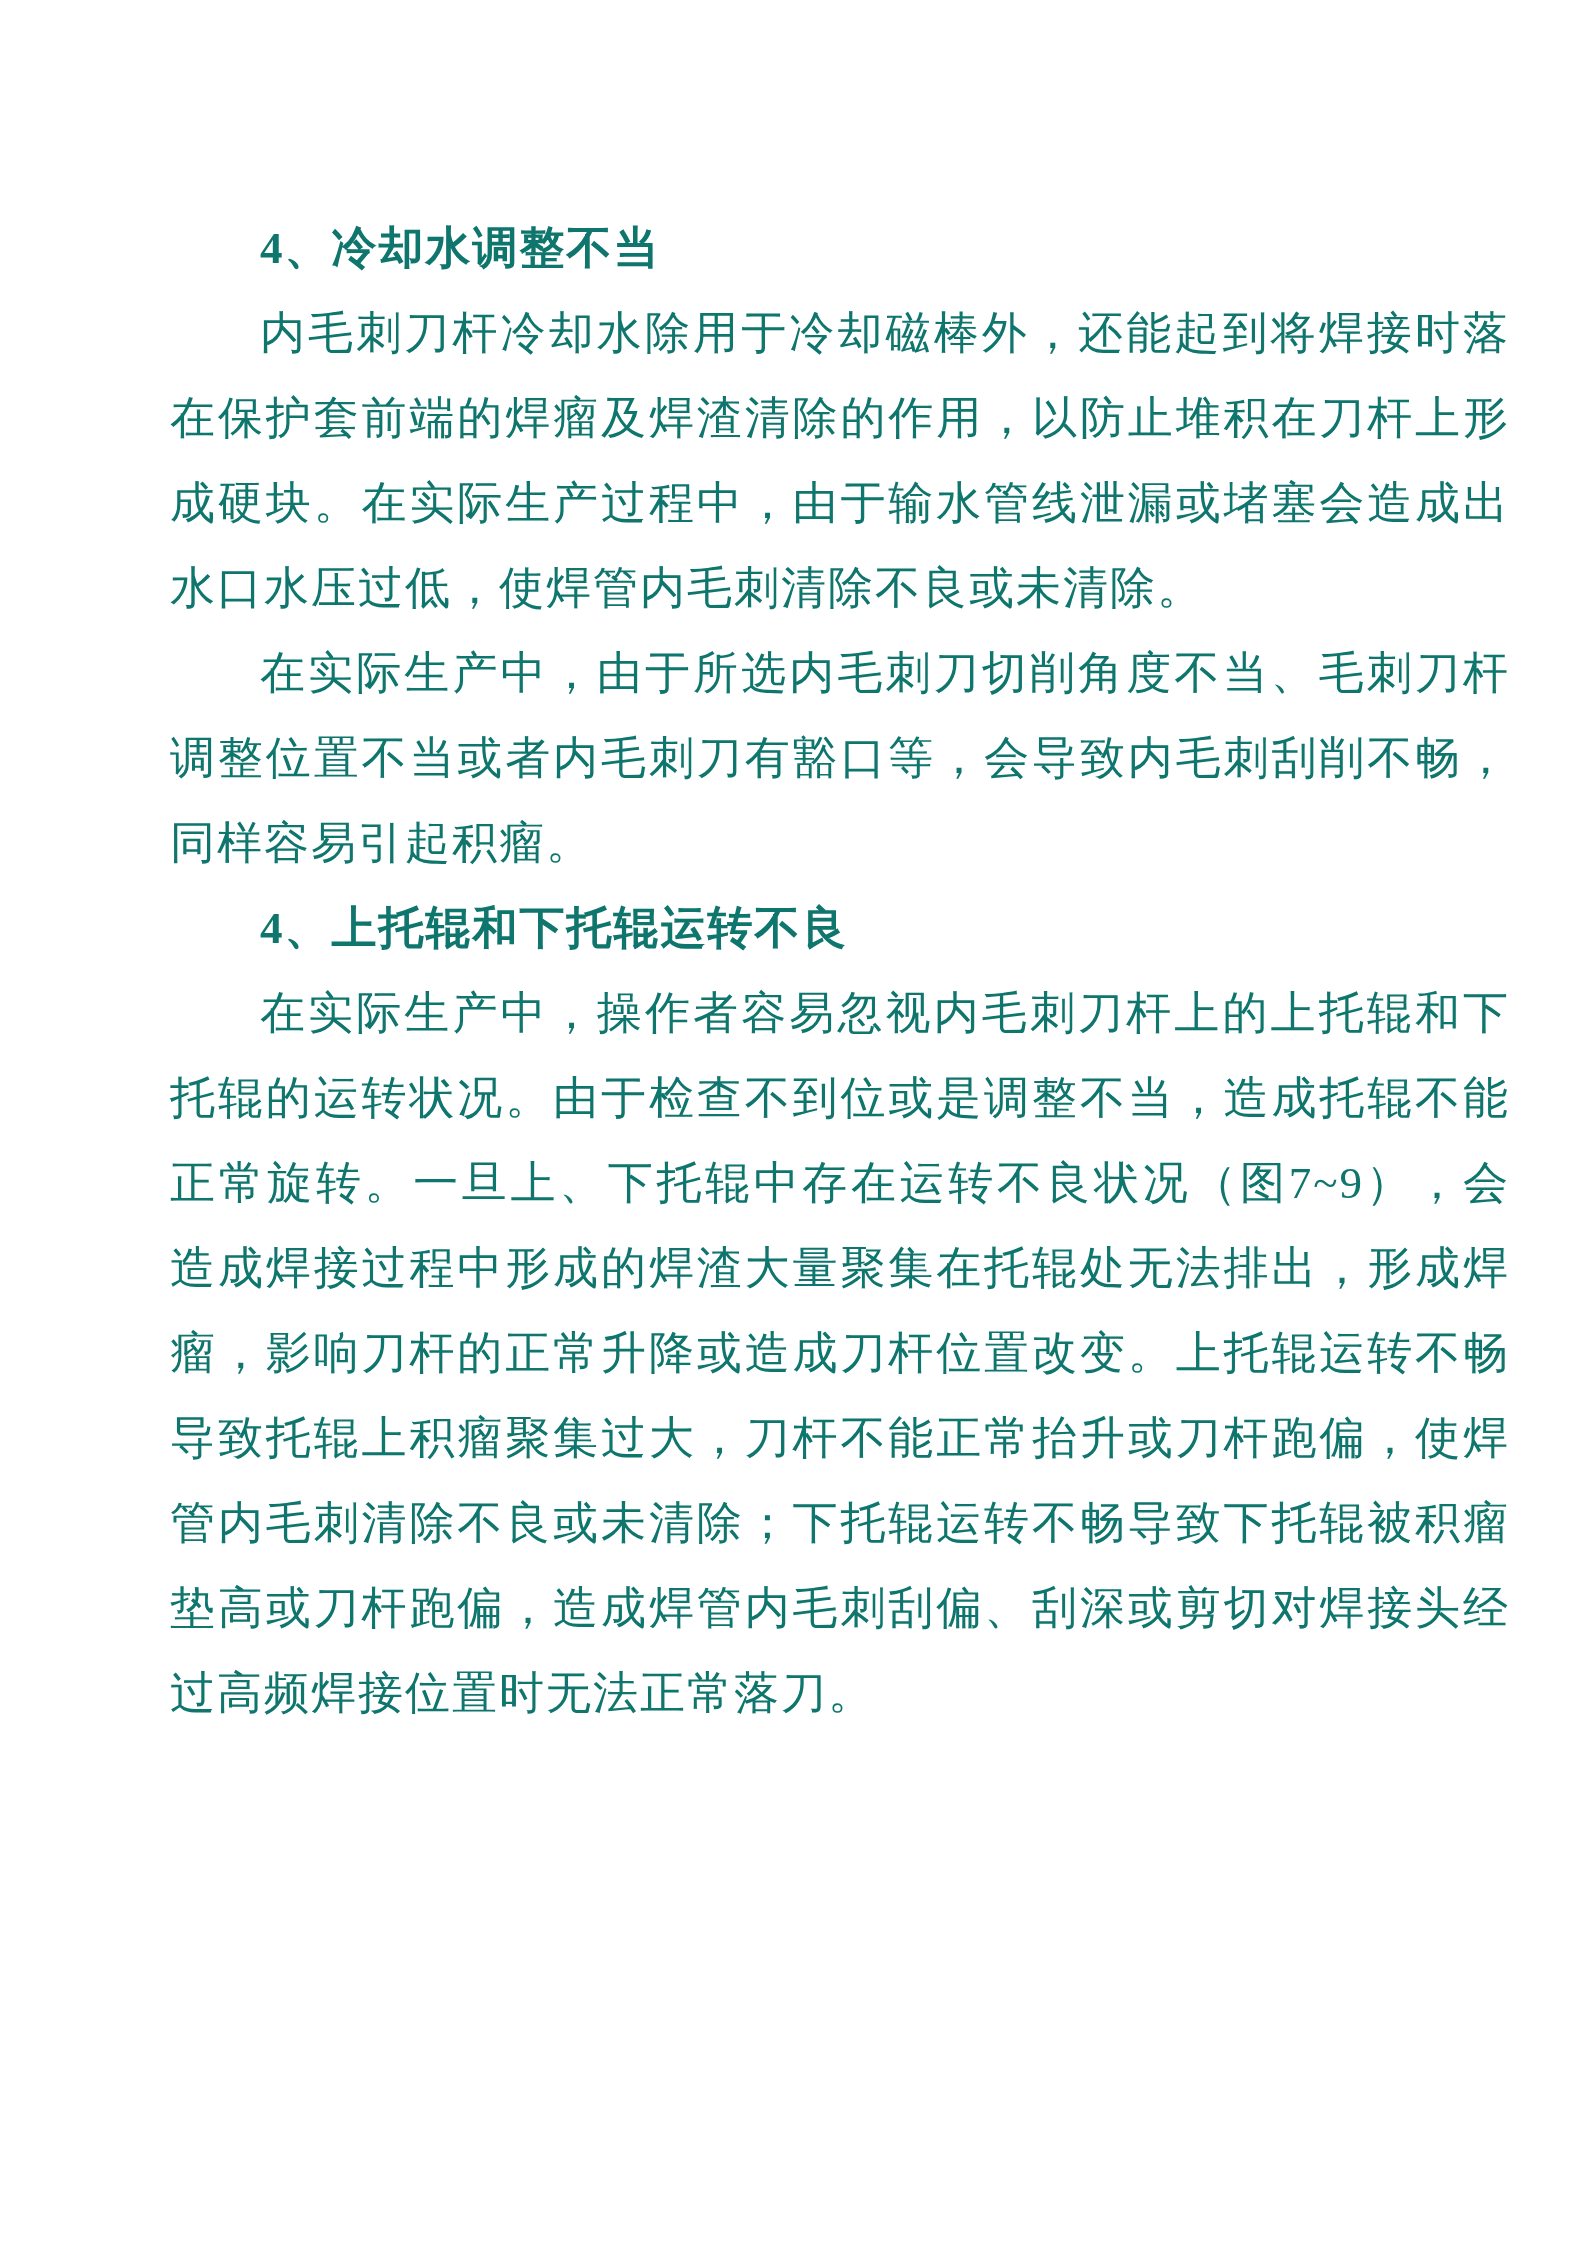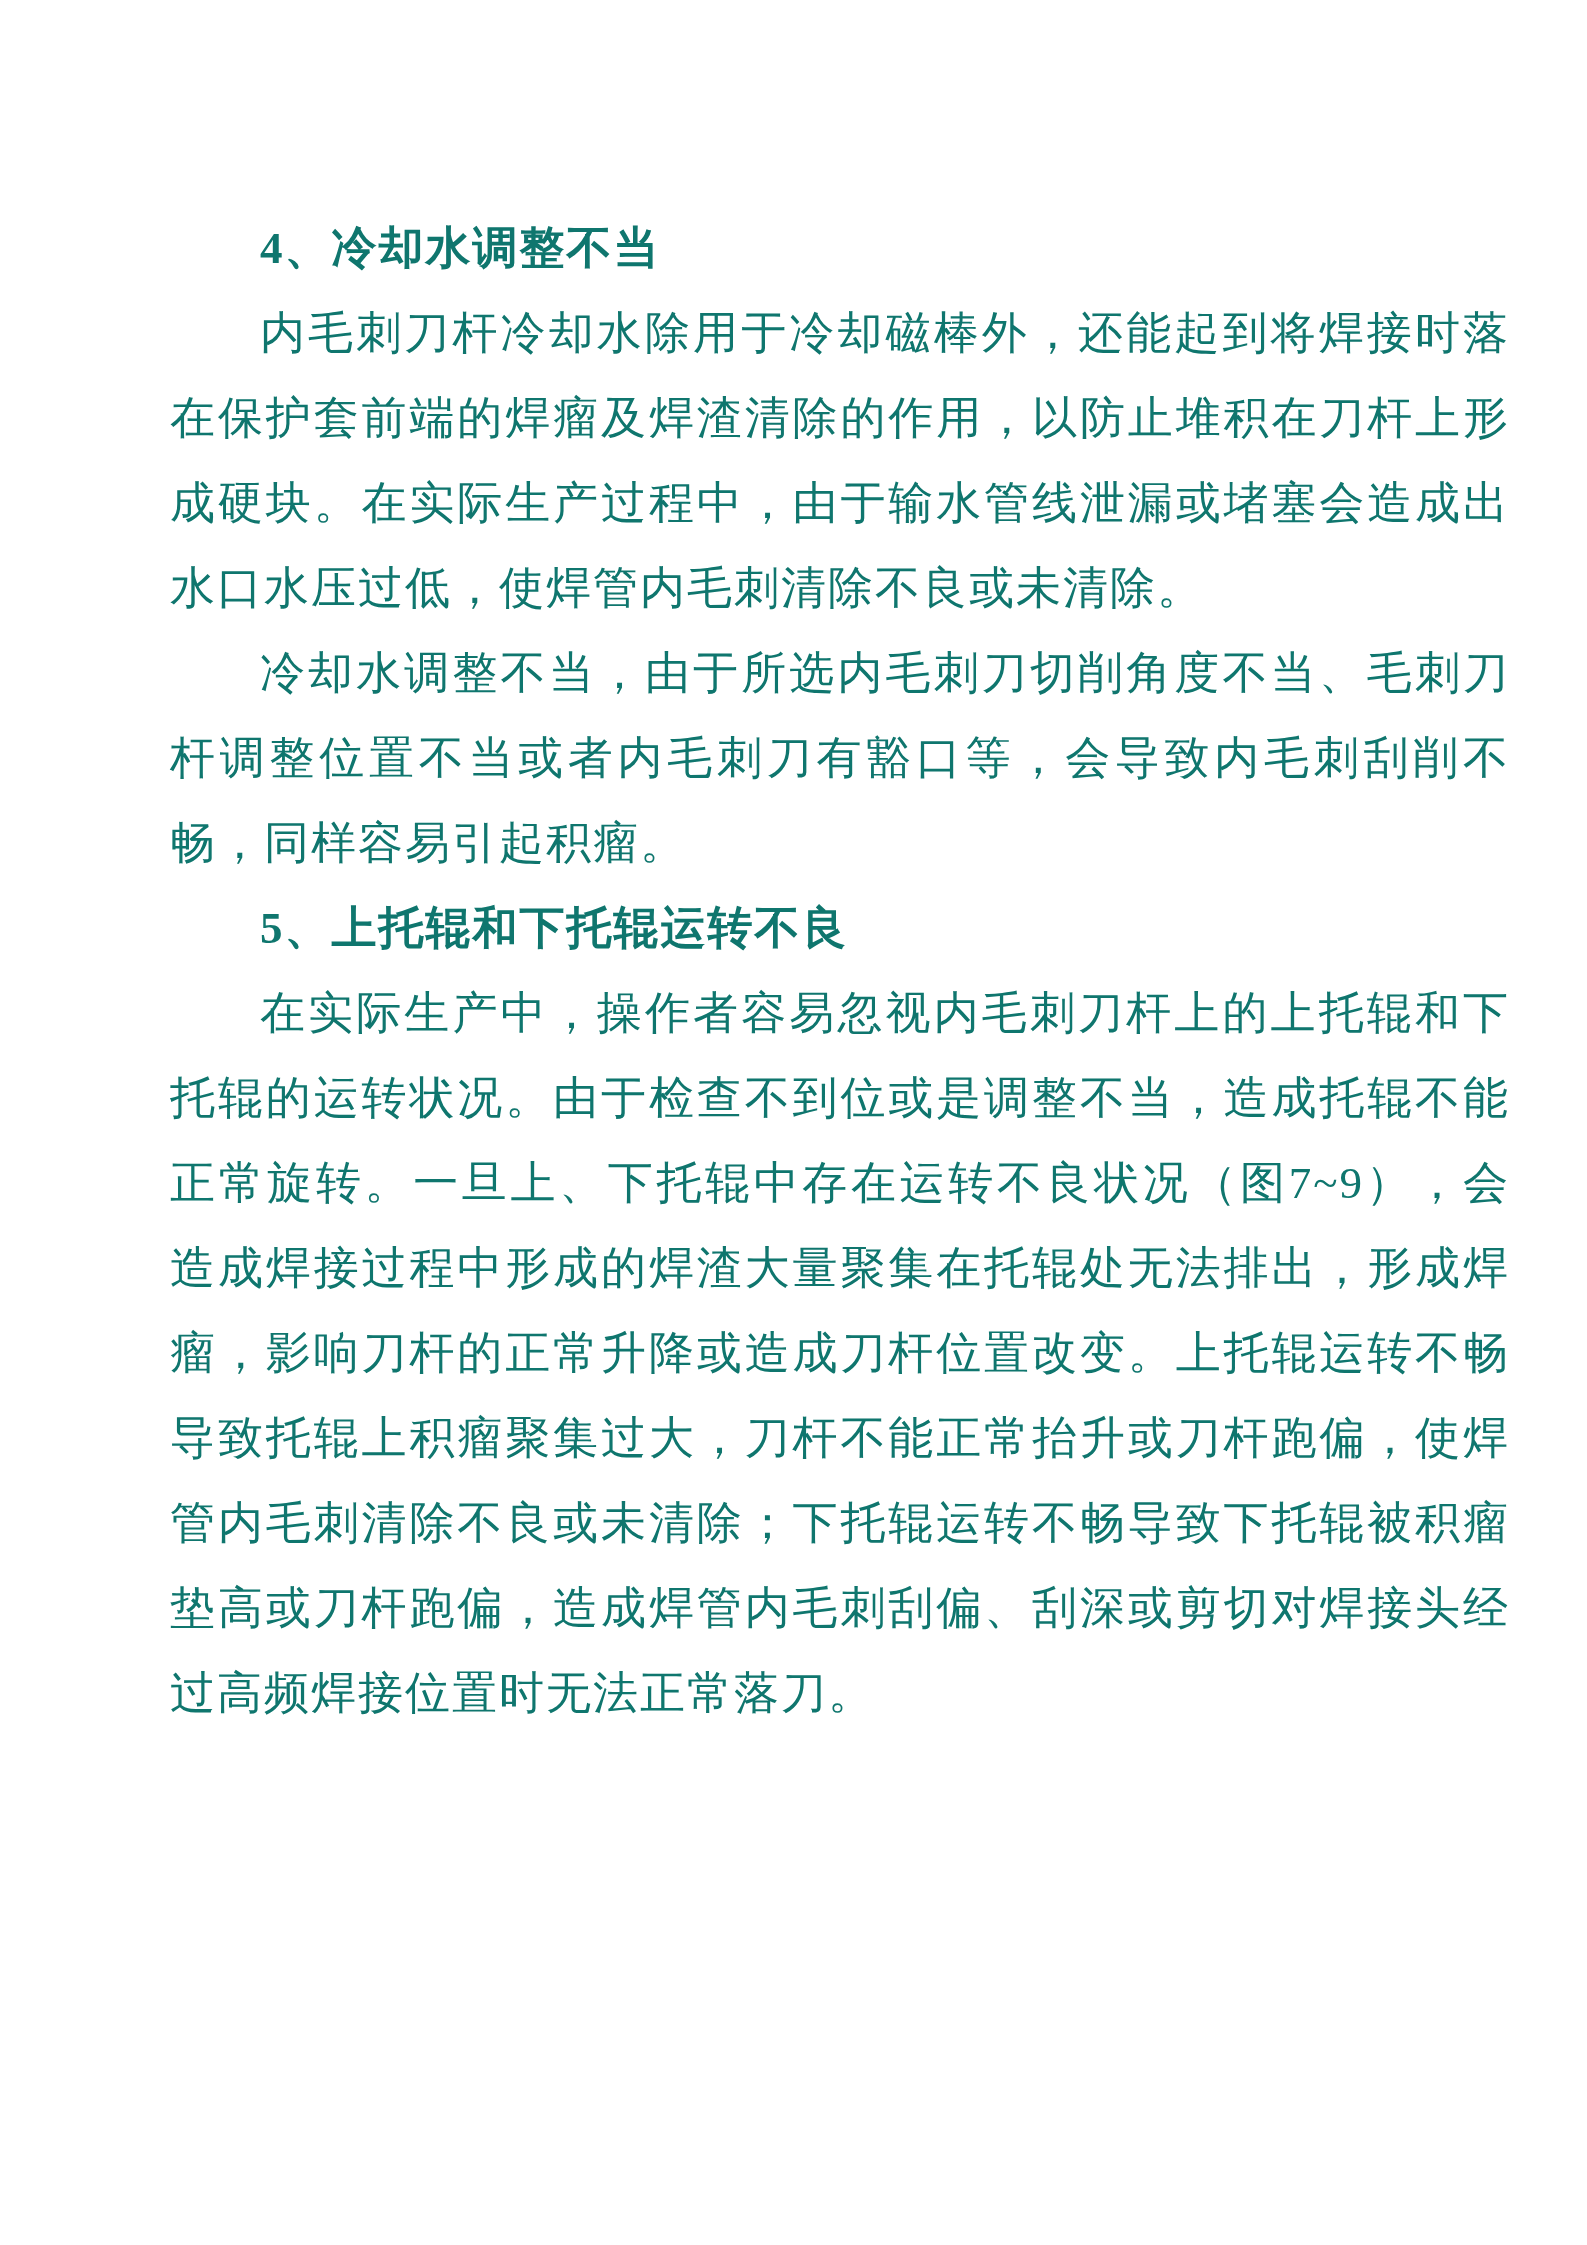--- a/index.html
+++ b/index.html
@@ -46,21 +46,21 @@
 <body>
 
 <div class="page">
 
   <div class="section">
     <h2 class="section-heading">4、冷却水调整不当</h2>
     <p class="section-paragraph">内毛刺刀杆冷却水除用于冷却磁棒外，还能起到将焊接时落在保护套前端的焊瘤及焊渣清除的作用，以防止堆积在刀杆上形成硬块。在实际生产过程中，由于输水管线泄漏或堵塞会造成出水口水压过低，使焊管内毛刺清除不良或未清除。</p>
   </div>
 
   <div class="section">
-    <p class="section-paragraph">冷却水调整不当，由于所选内毛刺刀切削角度不当、毛刺刀杆调整位置不当或者内毛刺刀有豁口等，会导致内毛刺刮削不畅，同样容易引起积瘤。</p>
+    <p class="section-paragraph">在实际生产中，由于所选内毛刺刀切削角度不当、毛刺刀杆调整位置不当或者内毛刺刀有豁口等，会导致内毛刺刮削不畅，同样容易引起积瘤。</p>
   </div>
 
   <div class="section">
-    <h2 class="section-heading">5、上托辊和下托辊运转不良</h2>
+    <h2 class="section-heading">4、上托辊和下托辊运转不良</h2>
     <p class="section-paragraph">在实际生产中，操作者容易忽视内毛刺刀杆上的上托辊和下托辊的运转状况。由于检查不到位或是调整不当，造成托辊不能正常旋转。一旦上、下托辊中存在运转不良状况（图7~9），会造成焊接过程中形成的焊渣大量聚集在托辊处无法排出，形成焊瘤，影响刀杆的正常升降或造成刀杆位置改变。上托辊运转不畅导致托辊上积瘤聚集过大，刀杆不能正常抬升或刀杆跑偏，使焊管内毛刺清除不良或未清除；下托辊运转不畅导致下托辊被积瘤垫高或刀杆跑偏，造成焊管内毛刺刮偏、刮深或剪切对焊接头经过高频焊接位置时无法正常落刀。</p>
   </div>
 
 </div>
 
 </body></html>

